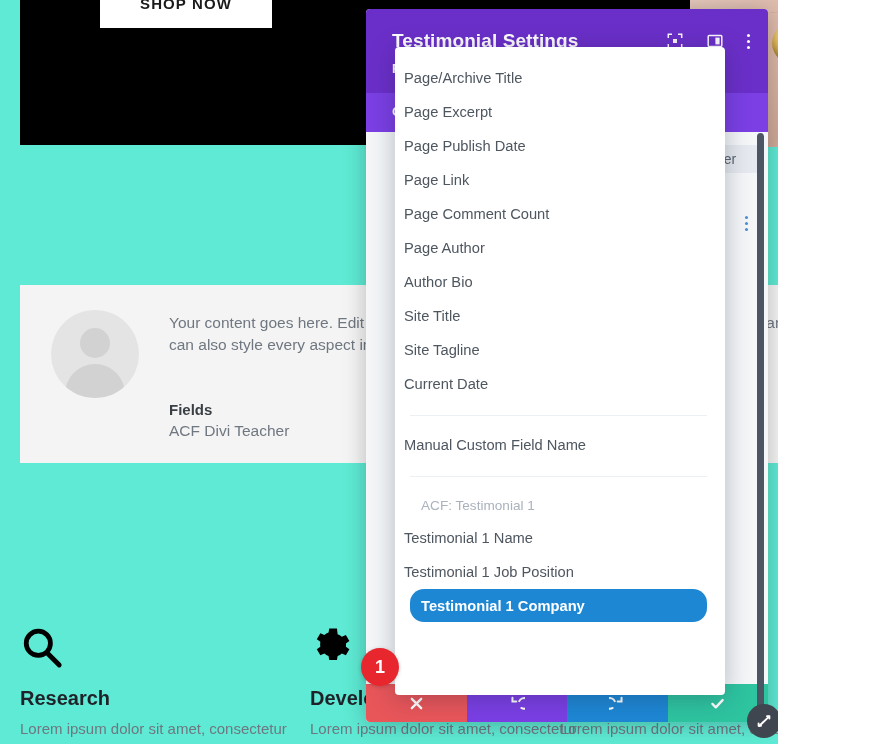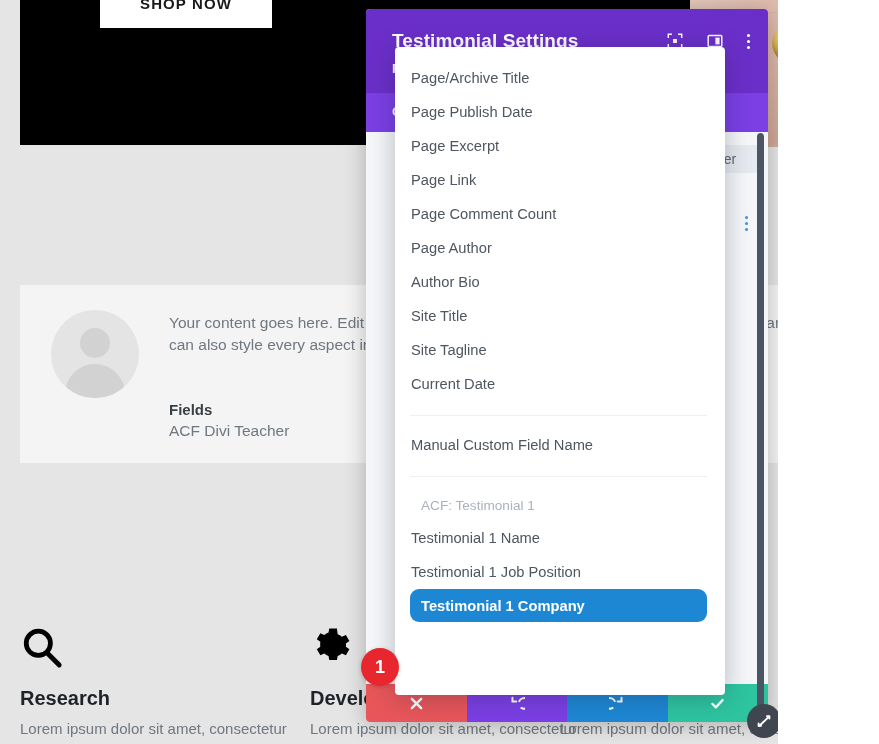--- a/index.html
+++ b/index.html
@@ -2,21 +2,21 @@
 <html><head>
 <meta charset="utf-8">
 <style>
   * { box-sizing: border-box; margin: 0; padding: 0; }
   html, body {
     width: 879px; height: 744px;
     overflow: hidden;
     font-family: "Liberation Sans", sans-serif;
     background: #ffffff;
   }
-  #root { position: relative; width: 778px; height: 744px; overflow: hidden; background:#e5e5e5; }
+  #root { position: relative; width: 778px; height: 744px; overflow: hidden; background:#5eead4; }
 
   
   .hero-banner {
     position: absolute; left: 20px; top: 0; width: 845px; height: 145px;
     background: #000000;
   }
   .shop-now {
     position: absolute; left: 80px; top: -22px; width: 172px; height: 50px;
     background: #ffffff; display: flex; align-items: center; justify-content: center;
     font-size: 15px; font-weight: 700; letter-spacing: 1.1px; color: #1a1a1a;
@@ -157,28 +157,28 @@
   
   .dc-dropdown {
     position: absolute; left: 395px; top: 47px; width: 330px; height: 648px;
     background: #ffffff; border-radius: 4px;
     box-shadow: 0 3px 26px rgba(20,30,50,.28);
     overflow: hidden;
   }
   .dc-scroll { position: absolute; inset: 0; overflow: hidden; padding-top: 14px; }
   .dc-item {
     height: 34px; display: flex; align-items: center;
-    padding: 0 16px 0 16px;
+    padding: 0 16px 0 9px;
     font-size: 14.7px; color: #4e565f;
     font-family: "Liberation Sans", sans-serif;
     white-space: nowrap;
   }
   .dc-item.selected {
     background: #1e87d4; color: #ffffff; font-weight: 700;
-    margin: 0 18px 12px 15px; border-radius: 9px; padding-left: 11px; height: 33px;
+    margin: 0 18px 12px 15px; border-radius: 14px; padding-left: 11px; height: 33px;
   }
   .dc-group {
     height: 32px; display:flex; align-items:center; padding-left: 26px;
     font-size: 13.6px; color: #aab2bd; font-family: "Liberation Sans", sans-serif;
   }
   .dc-sep { height: 1px; background: #edf0f3; margin: 14px 18px 12px 15px; }
 
   
   .step-badge {
     position: absolute; left: 361px; top: 648px; width: 38px; height: 38px;
@@ -330,22 +330,22 @@
       </div>
     </div>
   </div>
 
   <div class="modal-scrollbar"></div>
 
   <div class="dc-dropdown">
     <div class="dc-scroll">
 
       <div class="dc-item">Page/Archive Title</div>
+      <div class="dc-item">Page Excerpt</div>
       <div class="dc-item">Page Publish Date</div>
-      <div class="dc-item">Page Excerpt</div>
       <div class="dc-item">Page Link</div>
       <div class="dc-item">Page Comment Count</div>
       <div class="dc-item">Page Author</div>
       <div class="dc-item">Author Bio</div>
       <div class="dc-item">Site Title</div>
       <div class="dc-item">Site Tagline</div>
       <div class="dc-item">Current Date</div>
 
       <div class="dc-sep"></div>
 

